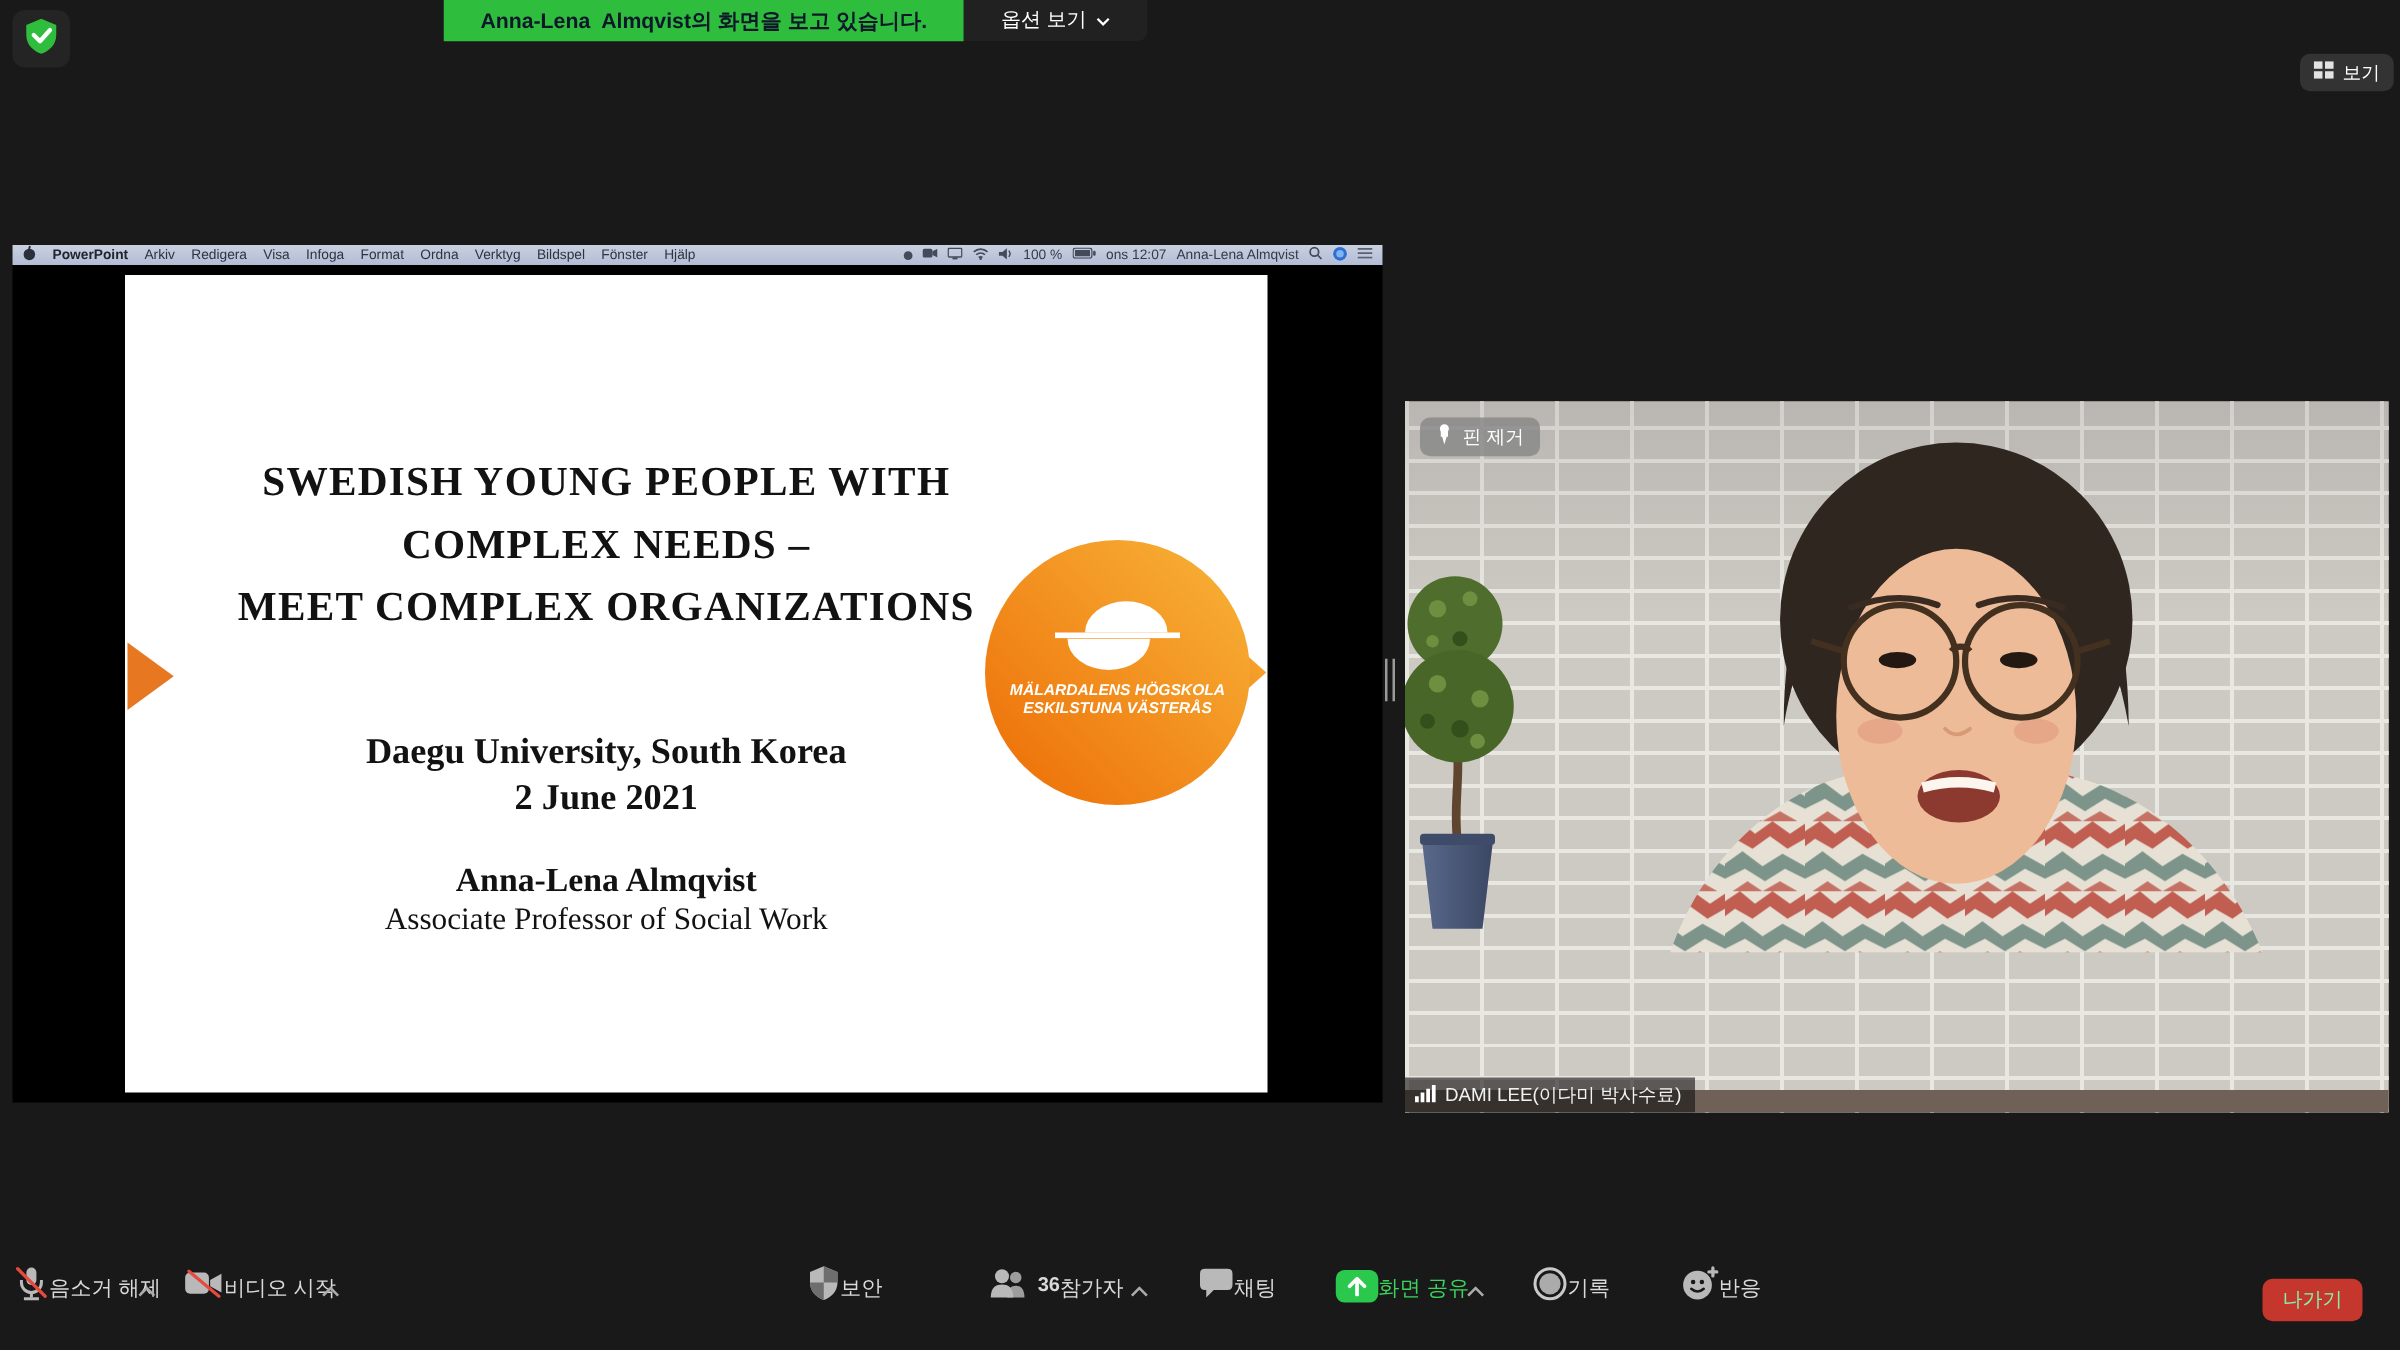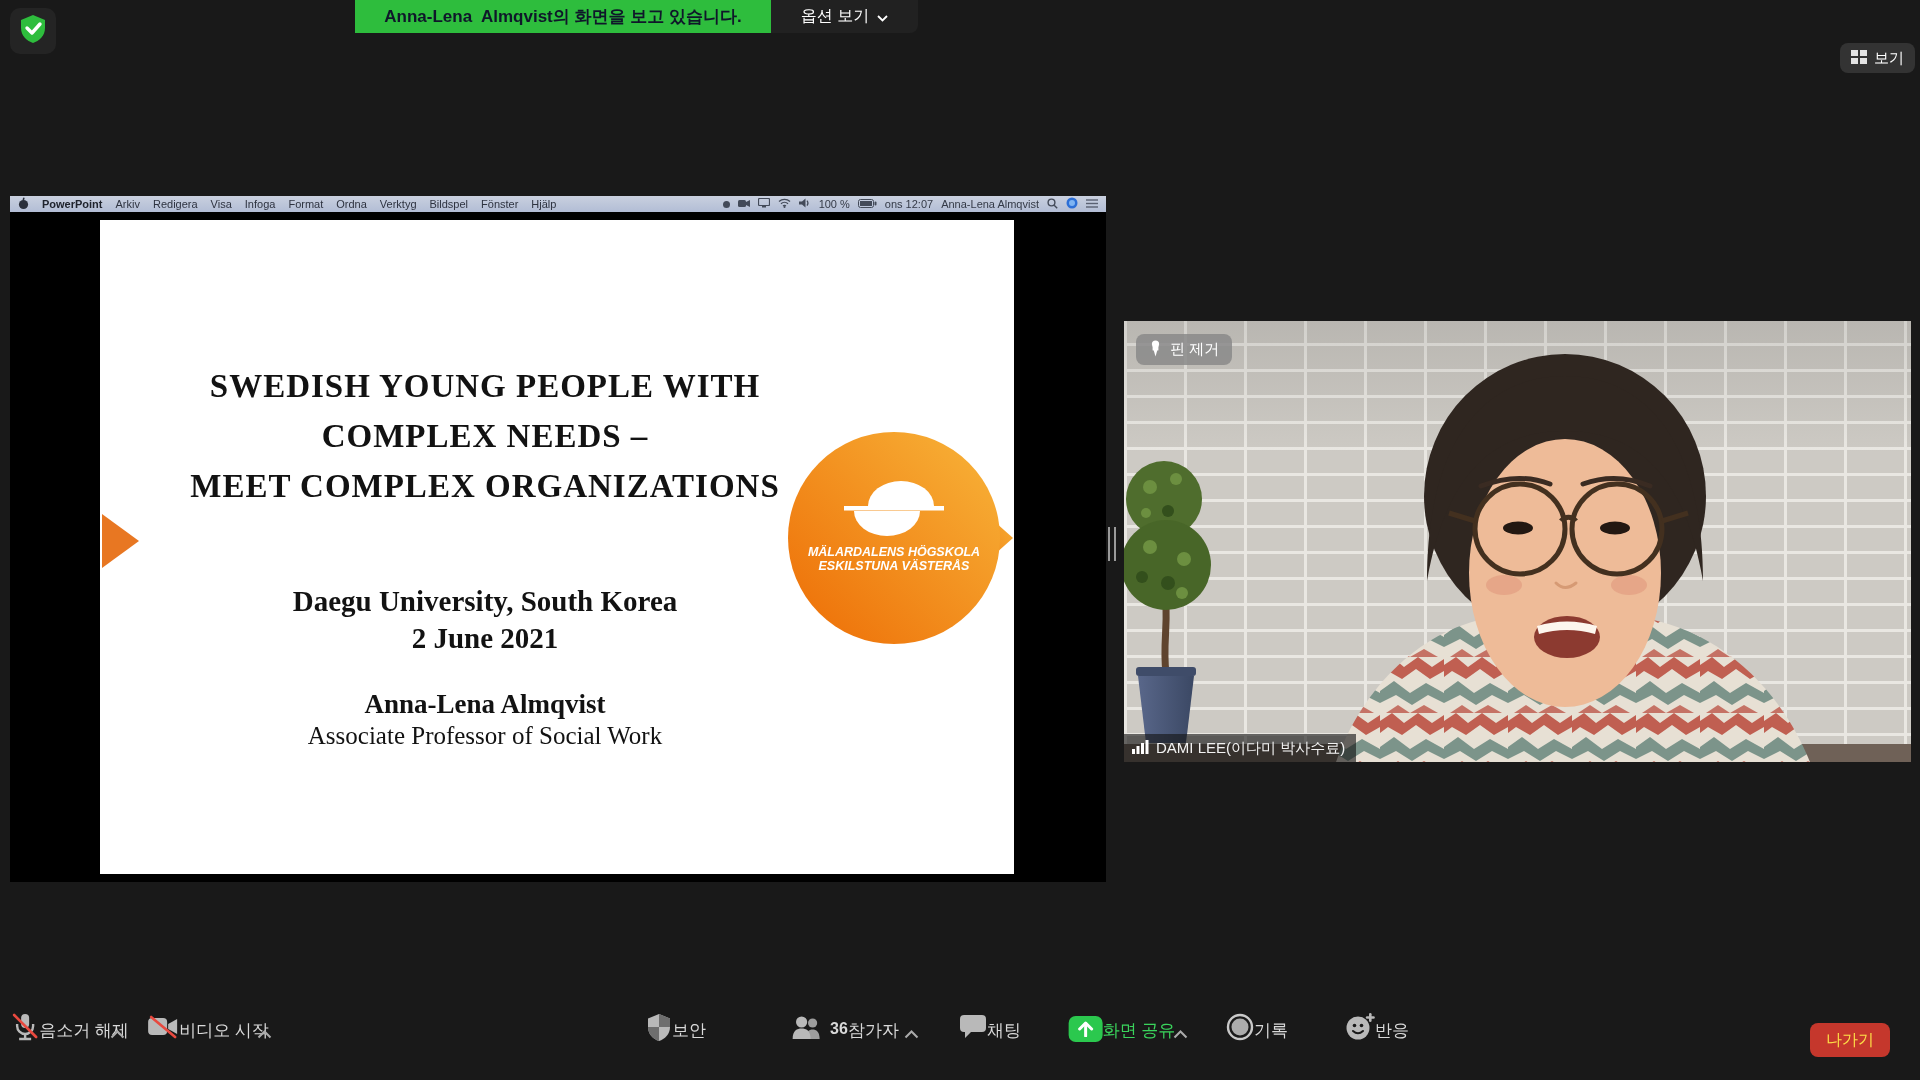--- a/index.html
+++ b/index.html
@@ -40,21 +40,21 @@
   .sl-auth { position:absolute; left:25px; top:468px; width:720px; text-align:center;
     font-size:25px; line-height:32px; }
   .sl-auth .b { font-weight:bold; font-size:27px; }
   .logo-svg { position:absolute; left:655px; top:190px; }
 
   
   .divider { position:absolute; left:1108px; top:527px; width:8px; height:34px;
     border-left:2px solid #9a9a9a; border-right:2px solid #9a9a9a; }
 
   
-  .video { position:absolute; left:1124px; top:321px; width:787px; height:441px; overflow:hidden;
+  .video { position:absolute; left:1124px; top:321px; width:787px; height:569px; overflow:hidden;
     background-color:#cdcac4;
     background-image:
       linear-gradient(rgba(40,40,40,0.12), rgba(0,0,0,0) 30%),
       repeating-linear-gradient(0deg, #e9e7e2 0px, #e9e7e2 3px, transparent 3px, transparent 26px),
       repeating-linear-gradient(90deg, #e9e7e2 0px, #e9e7e2 3px, transparent 3px, transparent 60px); }
   .floor { position:absolute; left:0; bottom:0; width:100%; height:18px; background:#6f6157; }
   .scene { position:absolute; left:0; top:0; }
   .pin-label { position:absolute; left:12px; top:13px; height:31px; padding:0 13px;
     background:rgba(135,135,135,0.82); border-radius:8px; color:#fff; font-size:15px;
     display:flex; align-items:center; gap:8px; }
@@ -67,21 +67,21 @@
   .tb-item { position:absolute; transform:translateX(-50%); display:flex; flex-direction:row;
     align-items:center; width:max-content; top:4px; }
   .tb-item .iconbox { height:34px; display:flex; align-items:center; justify-content:center; gap:7px; }
   .tb-item .lbl { margin-top:3px; font-size:17px; color:#d9d9d9; }
   .tb-item .lbl.green { color:#3ad45c; }
   .tb-count { font-size:16px; color:#d9d9d9; font-weight:bold; }
   .chev { position:absolute; top:17px; }
   .share-ic { width:34px; height:26px; background:#2bc84e; border-radius:7px;
     display:flex; align-items:center; justify-content:center; }
   .leave-btn { position:absolute; right:30px; top:15px; height:34px; padding:0 16px;
-    background:#c5372c; border-radius:8px; color:#fde047; font-size:16px;
+    background:#c5372c; border-radius:8px; color:#86efac; font-size:16px;
     display:flex; align-items:center; }
 </style>
 </head>
 <body>
 
 <div id="app">
 
   <div class="shield-btn">
     <span>
       <svg width="28" height="30" viewBox="0 0 28 30">

